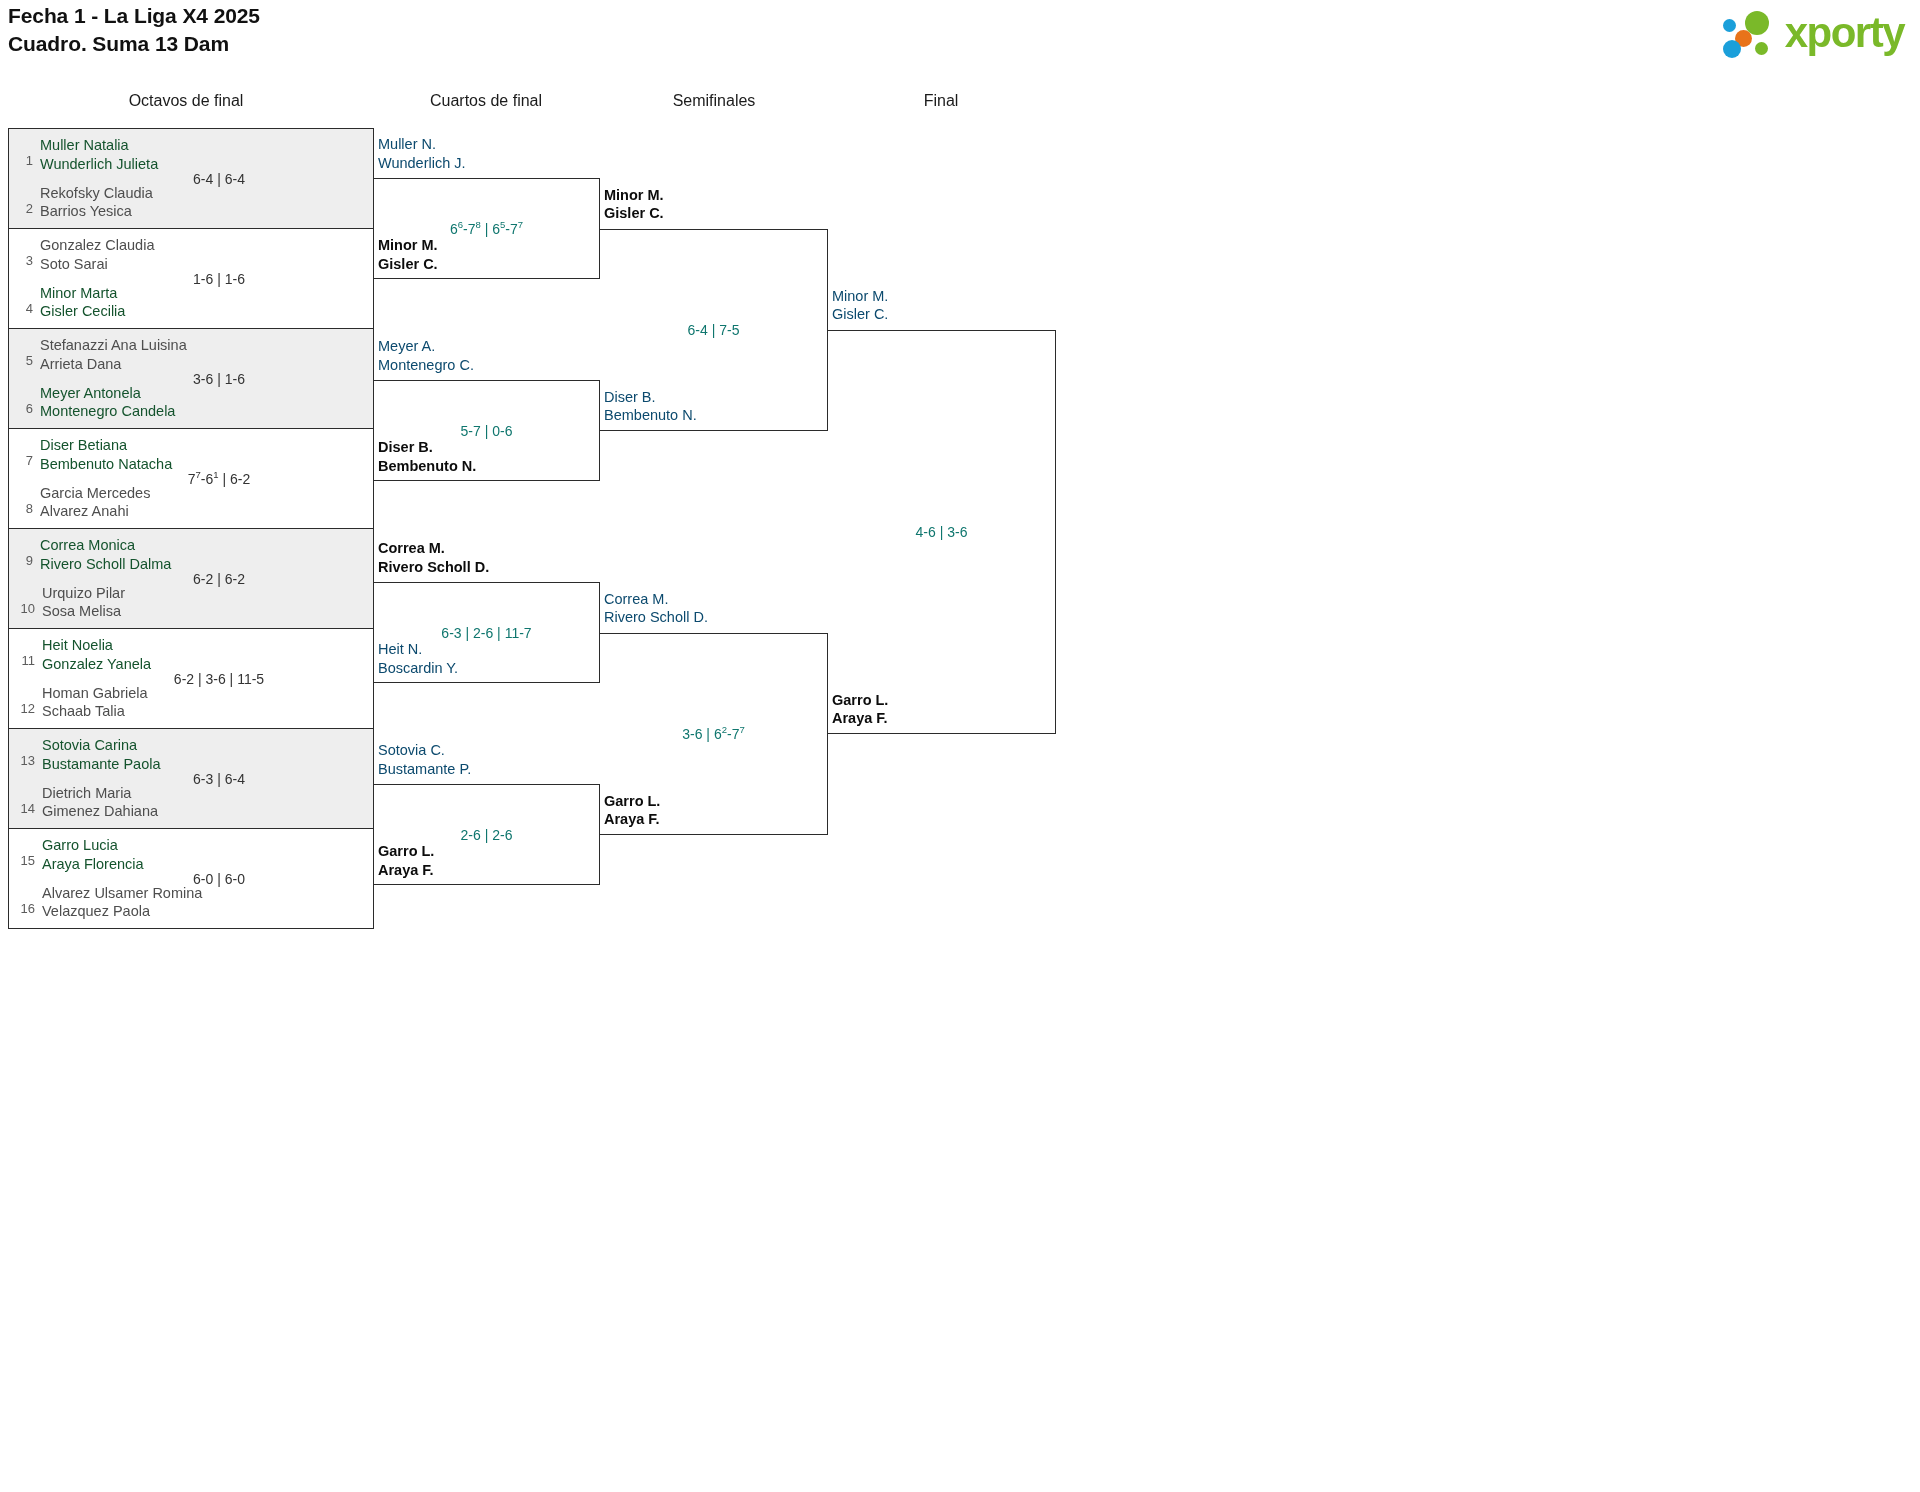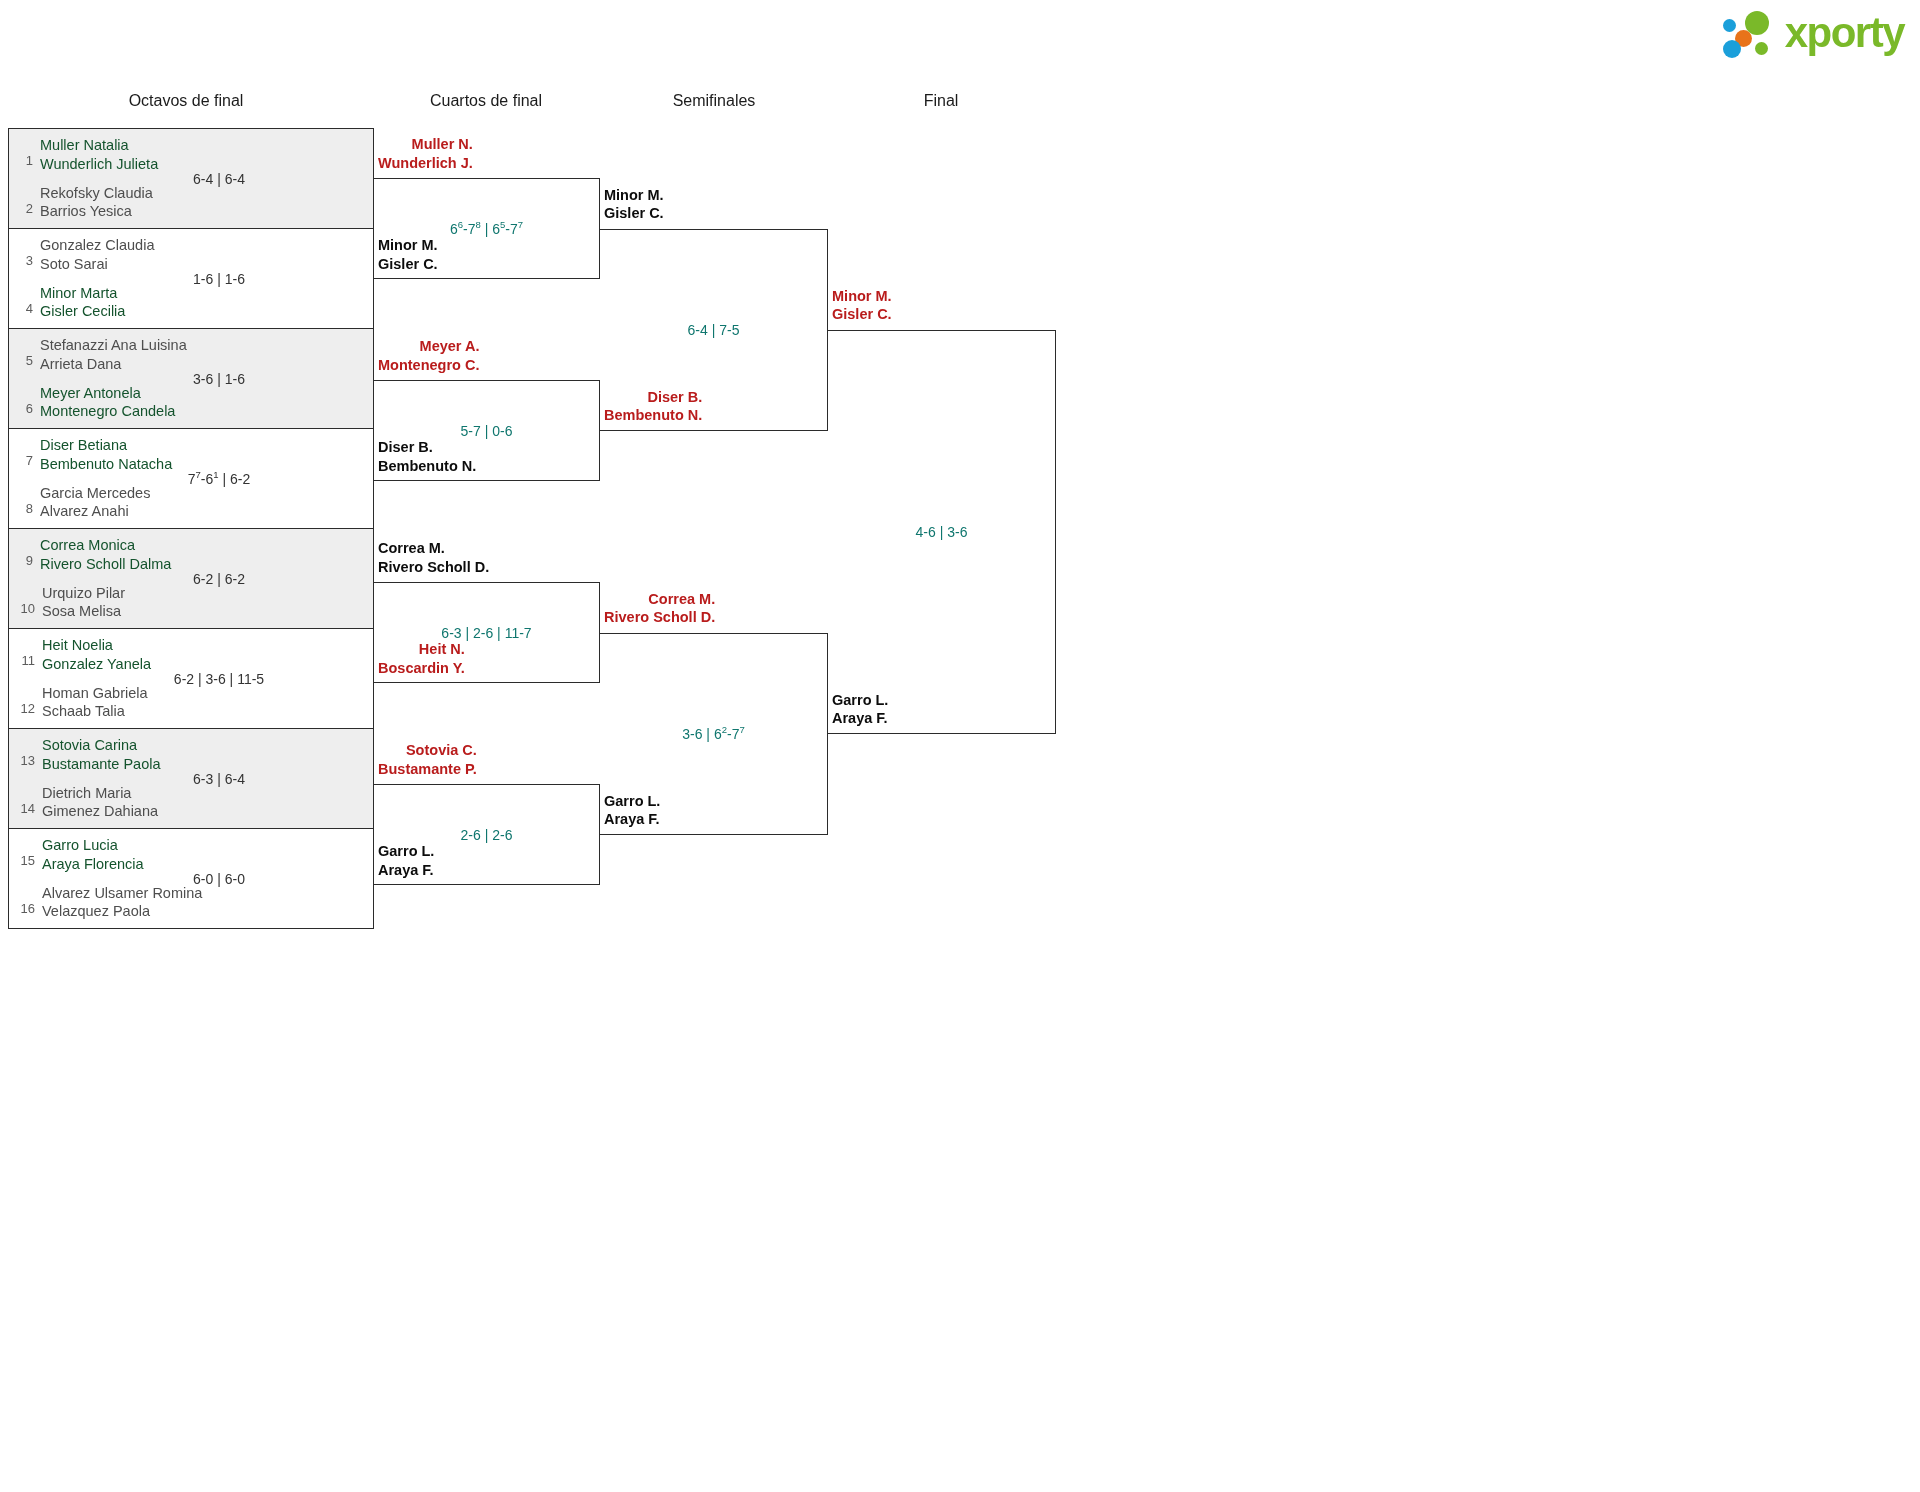--- a/index.html
+++ b/index.html
@@ -138,29 +138,33 @@
   }
 
   
   .adv {
     position: absolute;
     font-size: 14.5px;
     line-height: 1.28;
     white-space: nowrap;
   }
   .adv.winner { font-weight: bold; color: #0c0c0c; }
-  .adv.loser  { font-weight: bold; color: #b91c1c; text-align: right; }
+  .adv.loser  { font-weight: normal; color: #0c4a6e; }
 
   sup { font-size: 0.68em; vertical-align: super; line-height: 0; }
 </style>
 </head>
 <body>
 
 <div id="root">
 
+  <div class="title-block">
+    <span class="title-line">Fecha 1 - La Liga X4 2025</span>
+    <span class="title-line">Cuadro. Suma 13 Dam</span>
+  </div>
 
   <div class="logo">
     <div class="logo-dots">
       <span class="dot" style="left:0px;  top:10px; width:13px; height:13px; background:#1b9fda;"></span>
       <span class="dot" style="left:22px; top:2px;  width:24px; height:24px; background:#7ab929;"></span>
       <span class="dot" style="left:12px; top:21px; width:17px; height:17px; background:#e8731a;"></span>
       <span class="dot" style="left:0px;  top:31px; width:18px; height:18px; background:#1b9fda;"></span>
       <span class="dot" style="left:32px; top:33px; width:13px; height:13px; background:#7ab929;"></span>
     </div>
     <span class="logo-word" style="color:#7ab929;text-align:right;">xporty</span>

